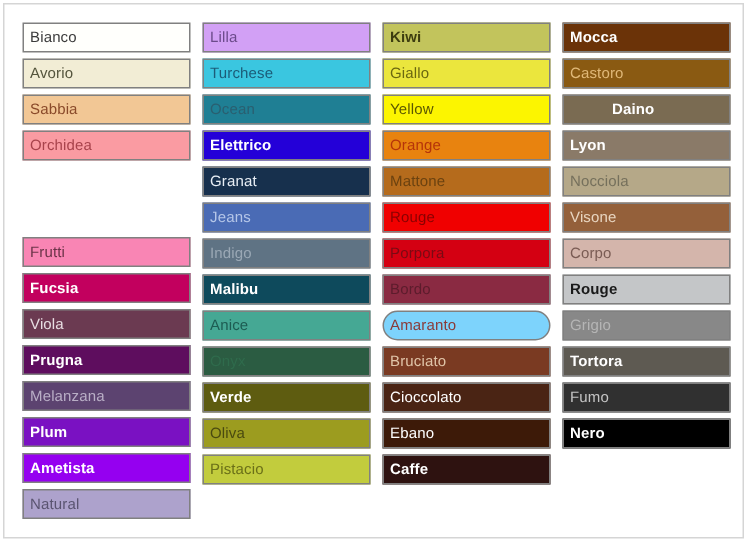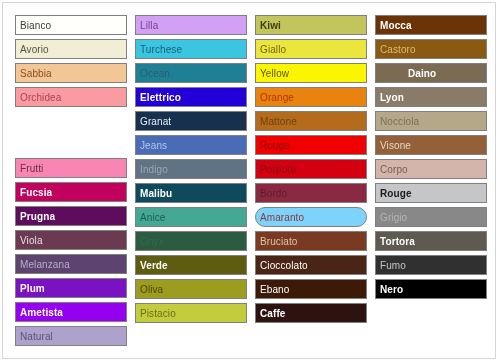--- a/index.html
+++ b/index.html
@@ -78,25 +78,25 @@
         </div>
         <div class="swatch" style="background: rgb(250, 155, 162); border-color: rgb(128, 128, 128);">
           <span class="swatch-label" style="color: rgb(168, 67, 76);">Orchidea</span>
         </div>
         <div class="swatch" style="background: rgb(249, 133, 180); border-color: rgb(128, 128, 128); margin-top: 47px;">
           <span class="swatch-label" style="color: rgb(107, 51, 72);">Frutti</span>
         </div>
         <div class="swatch bold" style="background: rgb(194, 0, 94); border-color: rgb(128, 128, 128);">
           <span class="swatch-label" style="color: rgb(255, 255, 255);">Fucsia</span>
         </div>
+        <div class="swatch" style="background: rgb(107, 58, 81); border-color: rgb(128, 128, 128);">
+          <span class="swatch-label" style="color: rgb(232, 221, 226);">Viola</span>
+        </div>
         <div class="swatch bold" style="background: rgb(94, 13, 94); border-color: rgb(128, 128, 128);">
           <span class="swatch-label" style="color: rgb(255, 255, 255);">Prugna</span>
-        </div>
-        <div class="swatch" style="background: rgb(107, 58, 81); border-color: rgb(128, 128, 128);">
-          <span class="swatch-label" style="color: rgb(232, 221, 226);">Viola</span>
         </div>
         <div class="swatch" style="background: rgb(92, 67, 112); border-color: rgb(128, 128, 128);">
           <span class="swatch-label" style="color: rgb(185, 174, 198);">Melanzana</span>
         </div>
         <div class="swatch bold" style="background: rgb(122, 17, 194); border-color: rgb(128, 128, 128);">
           <span class="swatch-label" style="color: rgb(255, 255, 255);">Plum</span>
         </div>
         <div class="swatch bold" style="background: rgb(149, 0, 240); border-color: rgb(128, 128, 128);">
           <span class="swatch-label" style="color: rgb(255, 255, 255);">Ametista</span>
         </div>

